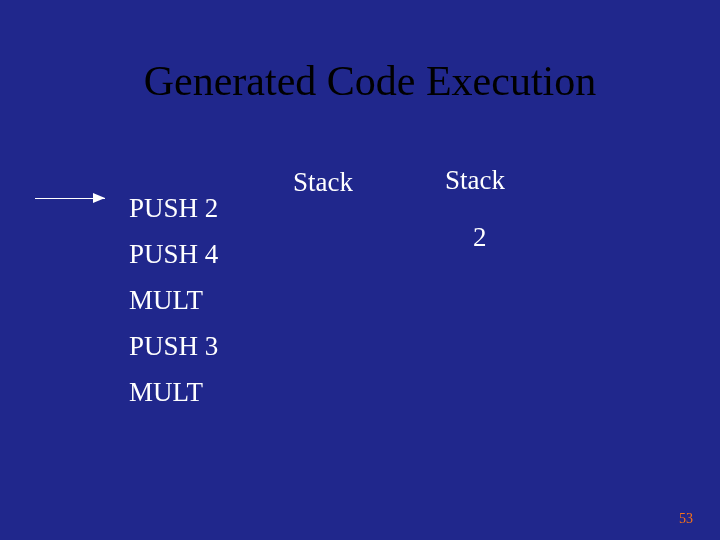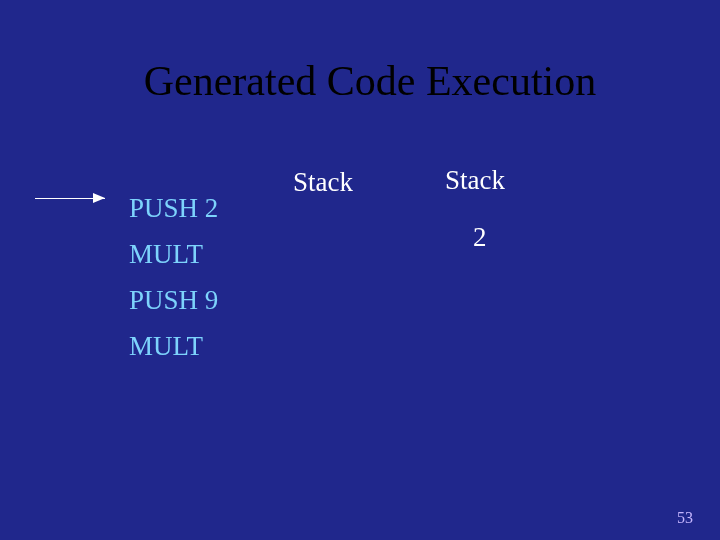--- a/index.html
+++ b/index.html
@@ -48,21 +48,21 @@
       border-left: 12px solid #fff;
       border-top: 5px solid transparent;
       border-bottom: 5px solid transparent;
     }
     .instructions {
       position: absolute;
       left: 104px;
       top: 20px;
     }
     .inst {
-      color: #7dd3fc;
+      color: #ffffff;
       font-size: 27px;
       line-height: 1;
       margin-bottom: 19px;
     }
     .stack-label-1 {
       position: absolute;
       color: #fff;
       font-size: 27px;
       left: 278px;
       top: 152px;
@@ -78,40 +78,41 @@
       position: absolute;
       color: #fff;
       font-size: 27px;
       left: 458px;
       top: 207px;
     }
     .page-num {
       position: absolute;
       bottom: 18px;
       right: 32px;
-      color: #c4b5fd;
-      font-size: 16px;
+      color: #f97316;
+      font-size: 14px;
       text-align: center;
     }
   </style>
 </head>
 <body>
 
 <div class="title">Generated Code Execution</div>
 
 <div class="arrow">
   <div class="arrow-line"></div>
   <div class="arrow-head"></div>
 </div>
 
 <div class="content">
   <div class="instructions">
     <div class="inst">PUSH 2</div>
+    <div class="inst">PUSH 4</div>
     <div class="inst">MULT</div>
-    <div class="inst">PUSH 9</div>
+    <div class="inst">PUSH 3</div>
     <div class="inst">MULT</div>
   </div>
 </div>
 
 <div class="stack-label-1">Stack</div>
 <div class="stack-label-2">Stack</div>
 <div class="stack-value">2</div>
 
 <div class="page-num">53</div>
 

